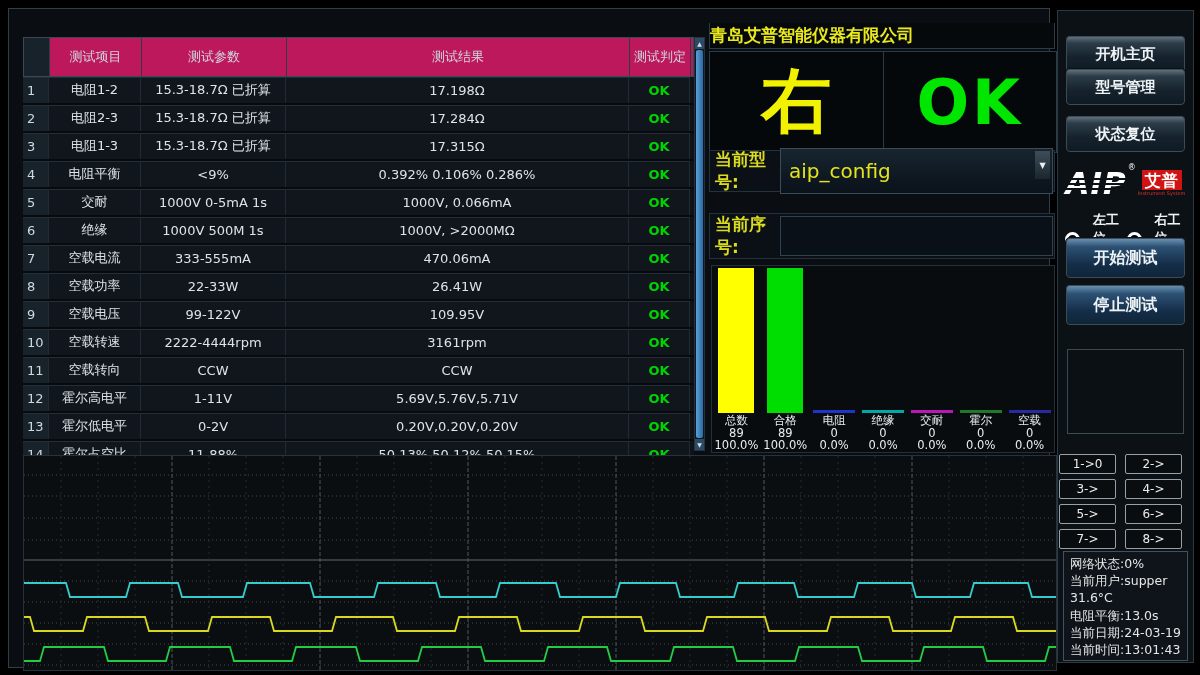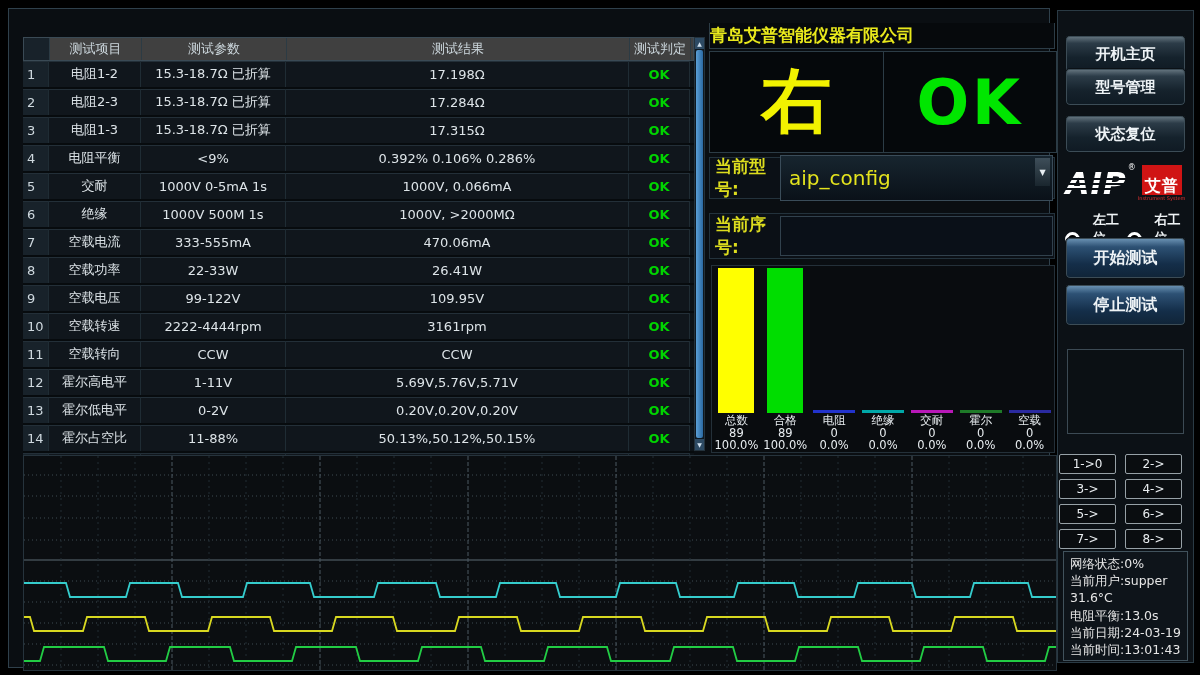--- a/index.html
+++ b/index.html
@@ -4,21 +4,21 @@
 <style>
   html,body{margin:0;padding:0;background:#000;}
   body{width:1200px;height:675px;overflow:hidden;font-family:"DejaVu Sans","Liberation Sans",sans-serif;}
   .screen{position:relative;width:1200px;height:675px;background:#000;}
 
   
   .main-panel{position:absolute;left:8px;top:8px;width:1042px;height:660px;background:#0a0e12;border:1px solid #2f404b;box-sizing:border-box;}
 
   
   .ttable{position:absolute;left:14px;top:28px;width:671px;}
-  .thead{display:flex;height:24px;background:#404040;border:1px solid #3a4a55;box-sizing:border-box;}
+  .thead{display:flex;height:40px;background:#be185d;border:1px solid #3a4a55;box-sizing:border-box;}
   .hcell{color:#cdd8de;font-size:13px;display:flex;align-items:center;justify-content:center;border-right:1px solid #2c3b44;box-sizing:border-box;}
   .trow{display:flex;height:26px;border-bottom:2px solid #070b0e;background:#0d1318;}
   .tcell{color:#dde4e8;font-size:13px;display:flex;align-items:center;justify-content:center;border-right:1px solid #1f2c34;box-sizing:border-box;background:#10161c;box-shadow:inset 0 1px 0 #232f38;}
   .c-no{width:26px;justify-content:flex-start;padding-left:4px;box-sizing:border-box;background:#18222a;color:#cfd9df;}
   .c-item{width:92px;}
   .c-param{width:145px;}
   .c-result{width:343px;}
   .c-judge{width:61px;}
   .oktxt{color:#00d400;font-weight:bold;}
 
@@ -28,21 +28,21 @@
   .vthumb{position:absolute;left:1px;top:12px;width:7px;height:388px;background:linear-gradient(90deg,#5b9fd6,#2b6aa3);border-radius:2px;}
 
   
   .mid{position:absolute;left:700px;top:14px;width:348px;height:430px;}
   .company{position:absolute;left:0;top:0;width:346px;height:26px;border:1px solid #2c3c46;border-top:none;box-sizing:border-box;color:#e9e91c;font-size:17px;font-weight:bold;text-align:left;line-height:24px;background:#06090c;}
   .posbox{position:absolute;left:0;top:28px;width:346px;height:100px;border:1px solid #2c3c46;background:#05080b;display:flex;}
   .pos-half{flex:1;display:flex;align-items:center;justify-content:center;}
   .pos-l{border-right:1px solid #2c3c46;color:#f2f200;font-size:70px;font-weight:bold;}
   .pos-r{color:#00e600;font-size:62px;font-weight:900;letter-spacing:3px;}
   .mrow{position:absolute;left:0;width:346px;border:1px solid #23323c;background:#0b1016;display:flex;align-items:center;box-sizing:border-box;}
-  .mrow.model{top:134px;height:42px;justify-content:flex-end;}
+  .mrow.model{top:127px;height:42px;justify-content:flex-end;}
   .mrow.serial{top:190px;height:46px;}
   .mlabel{color:#dcdc1e;font-size:17px;font-weight:bold;padding-left:5px;width:65px;flex:none;}
   .combo{position:relative;flex:1;height:46px;margin-right:1px;background:linear-gradient(180deg,#17252f,#0a1119);border:1px solid #3a4c59;box-sizing:border-box;display:flex;align-items:center;}
   .combo-text{color:#e4e41e;font-size:20px;padding-left:8px;}
   .combo-arrow{position:absolute;right:2px;top:2px;width:15px;height:28px;background:linear-gradient(180deg,#3e4e59,#1a262e);color:#e8eef2;font-size:8px;display:flex;align-items:center;justify-content:center;}
   .serial-input{flex:1;height:40px;margin-right:1px;background:#0a1018;border:1px solid #31414d;color:#e4e41e;font-size:18px;padding-left:8px;box-sizing:border-box;outline:none;}
 
   
   .chart{position:absolute;left:2px;top:242px;width:344px;height:188px;background:#090c0f;border:1px solid #243039;box-sizing:border-box;}
   .chart-cols{display:flex;height:100%;}
@@ -58,21 +58,21 @@
 
   
   .sidebar{position:absolute;left:1057px;top:10px;width:137px;height:653px;background:#0c1116;border:1px solid #2a3a44;box-sizing:border-box;}
   .sbtn{position:absolute;left:7px;width:121px;height:38px;border-radius:5px;background:linear-gradient(180deg,#6a7a84 0%,#2c3c48 20%,#15222c 60%,#0f1a23 100%);border:1px solid #0b1116;color:#eef3f6;font-size:15px;font-weight:bold;display:flex;align-items:center;justify-content:center;box-shadow:inset 0 0 0 1px #3c4c56;box-sizing:border-box;cursor:default;}
   .sbtn.blue{background:linear-gradient(180deg,#6f97b8 0%,#2d5174 22%,#142e49 65%,#102437 100%);height:42px;font-size:16px;}
   .logo{position:absolute;left:5px;top:150px;width:125px;height:44px;display:flex;align-items:center;justify-content:center;}
   .logo-aip{position:relative;color:#fff;font-weight:900;font-style:italic;font-size:31px;letter-spacing:1px;line-height:34px;}
   .logo-aip::after{content:"";position:absolute;left:-2px;right:0;top:9px;height:15px;background:repeating-linear-gradient(180deg,rgba(12,17,22,0) 0 3px,#0c1116 3px 5px);}
   .logo-reg{color:#fff;font-size:8px;align-self:flex-start;margin:2px 2px 0 1px;}
   .logo-cnwrap{display:flex;flex-direction:column;align-items:center;}
-  .logo-cn{background:#d01414;color:#fff;font-size:16px;font-weight:bold;padding:12px 3px 1px 3px;line-height:17px;letter-spacing:1px;}
+  .logo-cn{background:#d01414;color:#fff;font-size:16px;font-weight:bold;padding:2px 3px 1px 3px;line-height:17px;letter-spacing:1px;}
   .logo-sub{font-size:5px;color:#e23030;line-height:6px;white-space:nowrap;}
   .radios{position:absolute;left:7px;top:200px;width:123px;display:flex;justify-content:space-between;color:#f0f4f6;font-size:13px;font-weight:bold;}
   .radio{display:flex;align-items:flex-end;gap:13px;cursor:default;}
   .rdot{width:15px;height:15px;border:3px solid #fff;border-radius:50%;background:#000;box-sizing:border-box;position:relative;flex:none;}
   .rdot.sel::after{content:"";position:absolute;left:2px;top:2px;width:5px;height:5px;background:#fff;border-radius:50%;}
   .emptybox{position:absolute;left:9px;top:338px;width:117px;height:85px;border:1px solid #3c4a54;background:#0b1014;box-sizing:border-box;}
   .iogrid{position:absolute;left:1px;top:443px;width:123px;display:grid;grid-template-columns:1fr 1fr;gap:5px 9px;}
   .iobtn{height:20px;background:#0a0d10;border:1px solid #97a1a7;border-radius:2px;color:#e9edf0;font-size:12px;display:flex;align-items:center;justify-content:center;box-sizing:border-box;cursor:default;}
   .status{position:absolute;left:5px;top:540px;width:125px;height:110px;border:1px solid #41525c;background:#0e141a;padding:3px 6px;box-sizing:border-box;}
   .sline{color:#e5e5e5;font-size:12.5px;line-height:17.2px;white-space:nowrap;}

